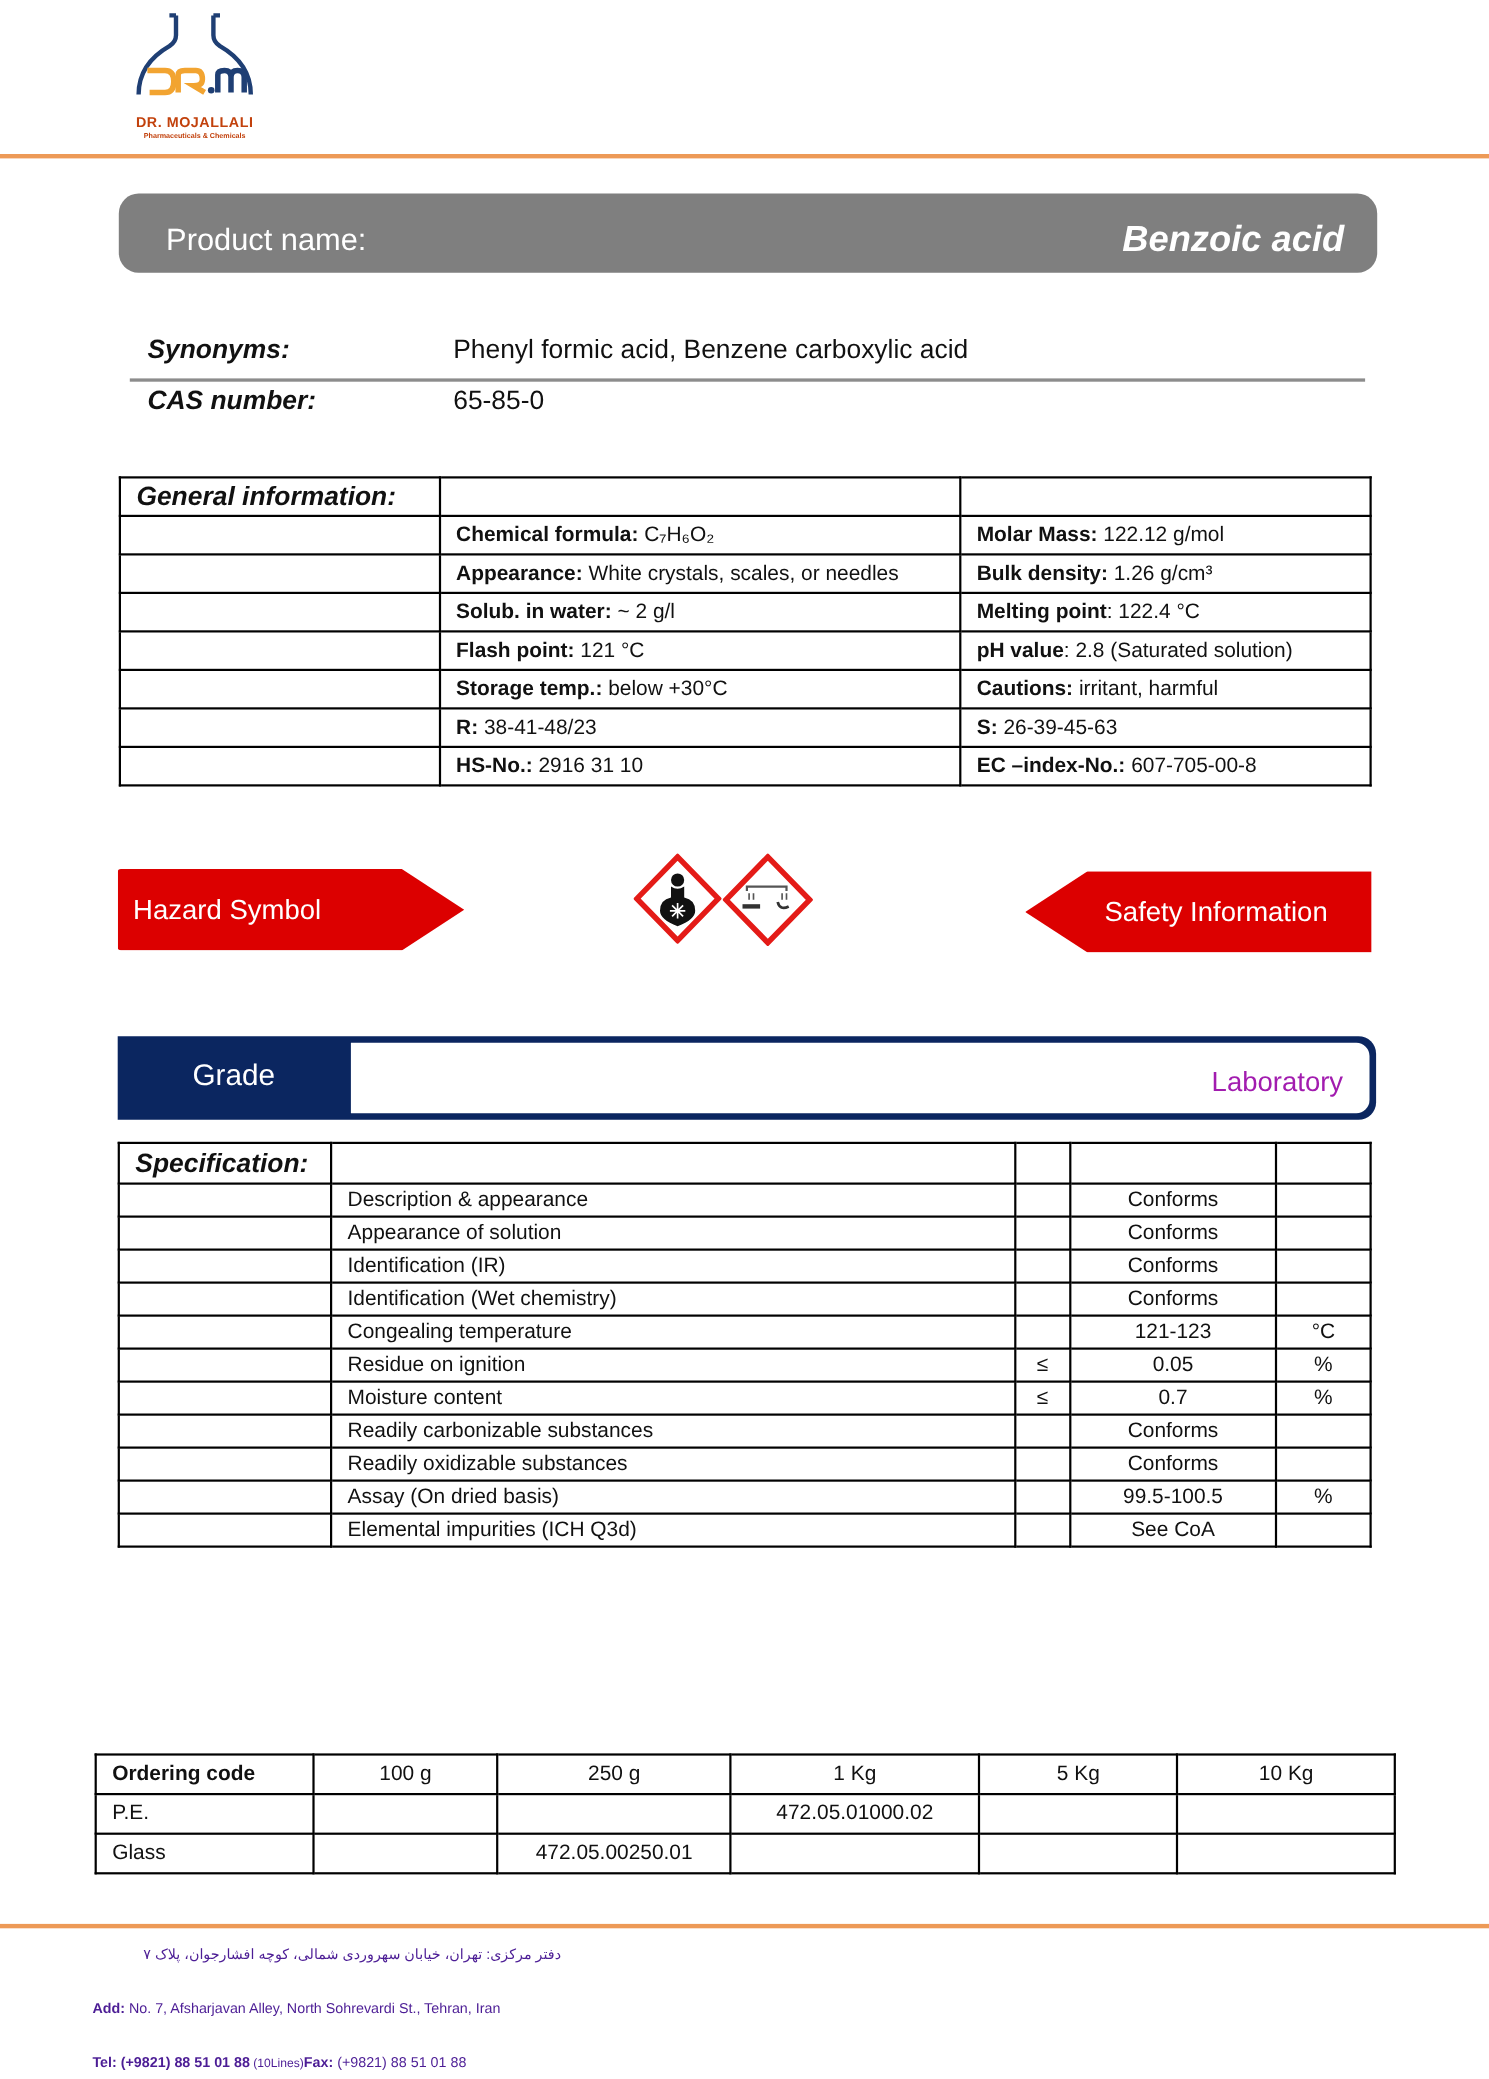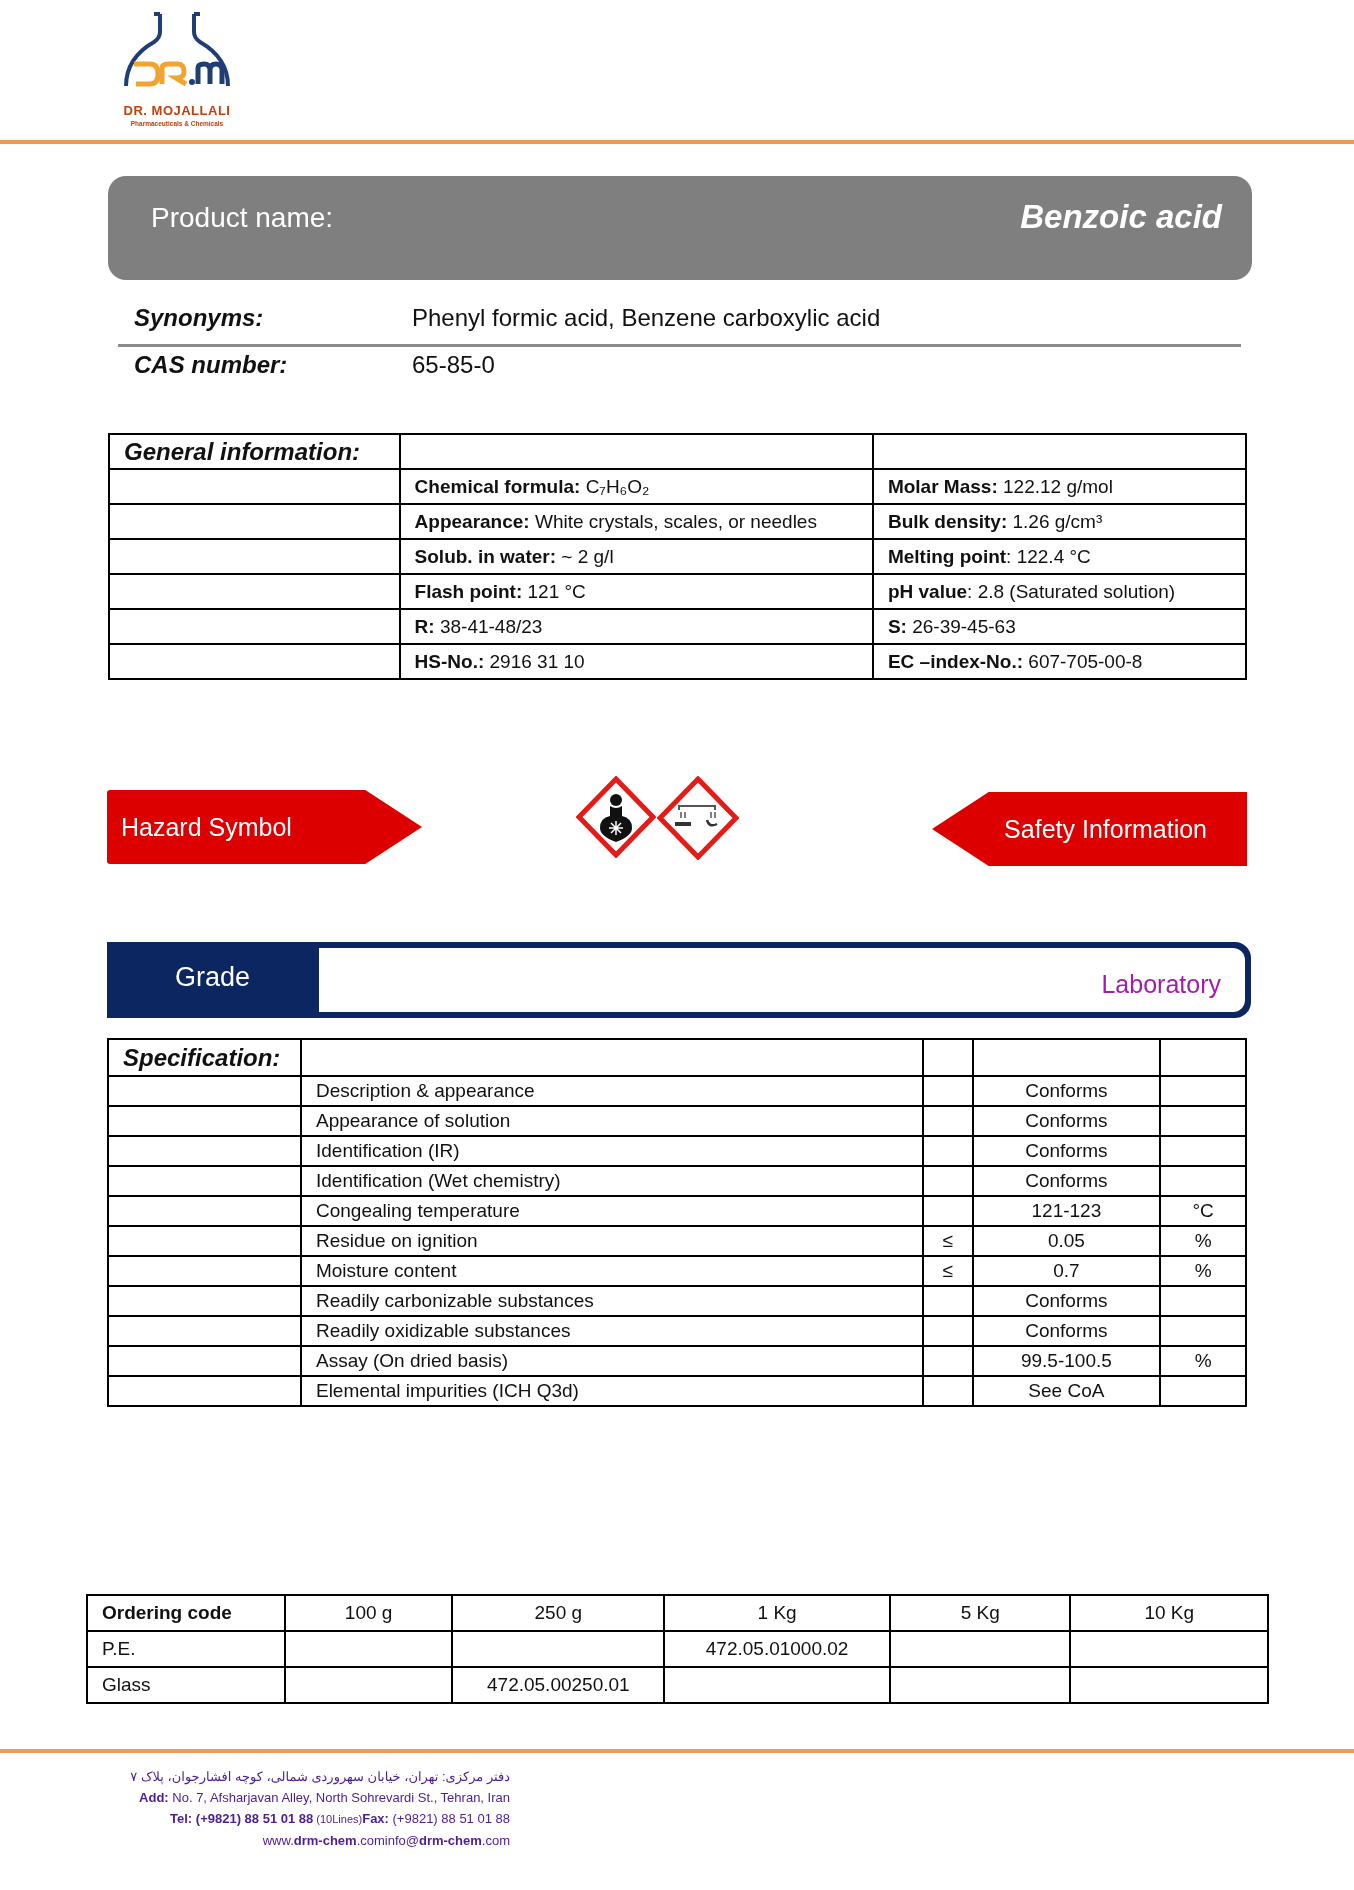--- a/index.html
+++ b/index.html
@@ -8,21 +8,21 @@
   .abs { position:absolute; }
   .orange-line { position:absolute; left:0; width:1354px; height:4px; background:#ED9A57; }
 
   
   .logo { left:112px; top:8px; width:130px; height:120px; }
   .logo-text { position:absolute; left:0; width:130px; text-align:center; color:#c2410c; }
   .logo-name { top:95px; font-size:13px; font-weight:bold; letter-spacing:0.5px; }
   .logo-sub { top:112px; font-size:6.5px; font-weight:bold; }
 
   
-  .product-box { left:108px; top:176px; width:1144px; height:104px; background:#7F7F7F;
+  .product-box { left:108px; top:176px; width:1144px; height:72px; background:#7F7F7F;
                  border-radius:18px; }
   .product-label { position:absolute; left:43px; top:26px; color:#fff; font-size:28px; }
   .product-name { position:absolute; right:30px; top:22px; color:#fff; font-size:33px;
                   font-weight:bold; font-style:italic; }
 
   
   .syn-label { font-weight:bold; font-style:italic; font-size:24px; }
   .syn-value { font-size:24px; }
   .syn-line { left:118px; top:344px; width:1123px; height:3px; background:#8C8C8C; }
 
@@ -51,21 +51,21 @@
   
   .grade-box { left:107px; top:942px; width:1144px; height:76px; background:#0B2660;
                border-radius:0 16px 16px 0; }
   .grade-inner { position:absolute; left:212px; top:6px; right:6px; bottom:6px; background:#fff;
                  border-radius:0 12px 12px 0; }
   .grade-label { position:absolute; left:68px; top:20px; color:#fff; font-size:27px; }
   .grade-value { position:absolute; right:24px; top:22px; font-size:25px; color:#a21caf; }
 
   
   .footer { left:84px; top:1766px; width:426px; font-size:13px; color:#4c1d95; line-height:21px; }
-  .footer .row { display:flex; justify-content:flex-end; white-space:nowrap; }
+  .footer .row { display:flex; justify-content:flex-start; white-space:nowrap;margin-top:28px; }
   .rtl { direction:rtl; text-align:right; font-size:13px; }
 </style>
 </head>
 <body>
 
 <div class="abs logo">
   <svg width="130" height="95" viewBox="0 0 130 95">
     <path d="M48 6 L48 24 Q48 30 42 34 Q14 50 14 78" fill="none" stroke="#1F3F74" stroke-width="4"></path>
     <path d="M82 6 L82 24 Q82 30 88 34 Q116 50 116 78" fill="none" stroke="#1F3F74" stroke-width="4"></path>
     <path d="M42 6 L48 6 M82 6 L88 6" stroke="#1F3F74" stroke-width="4"></path>
@@ -115,20 +115,25 @@
   </tr>
   <tr>
     <td></td>
     <td><span class="b">Solub. in water:</span> <span>~ 2 g/l</span></td>
     <td><span class="b">Melting point</span><span>: 122.4 °C</span></td>
   </tr>
   <tr>
     <td></td>
     <td><span class="b">Flash point:</span> <span>121 °C</span></td>
     <td><span class="b">pH value</span><span>: 2.8 (Saturated solution)</span></td>
+  </tr>
+  <tr>
+    <td></td>
+    <td><span class="b">Storage temp.:</span> <span> below +30°C</span></td>
+    <td><span class="b">Cautions:</span> <span>irritant, harmful</span></td>
   </tr>
   <tr>
     <td></td>
     <td><span class="b">R:</span> <span>38-41-48/23</span></td>
     <td><span class="b">S:</span> <span>26-39-45-63</span></td>
   </tr>
   <tr>
     <td></td>
     <td><span class="b">HS-No.:</span> <span> 2916 31 10</span></td>
     <td><span class="b">EC –index-No.:</span> <span> 607-705-00-8</span></td>

